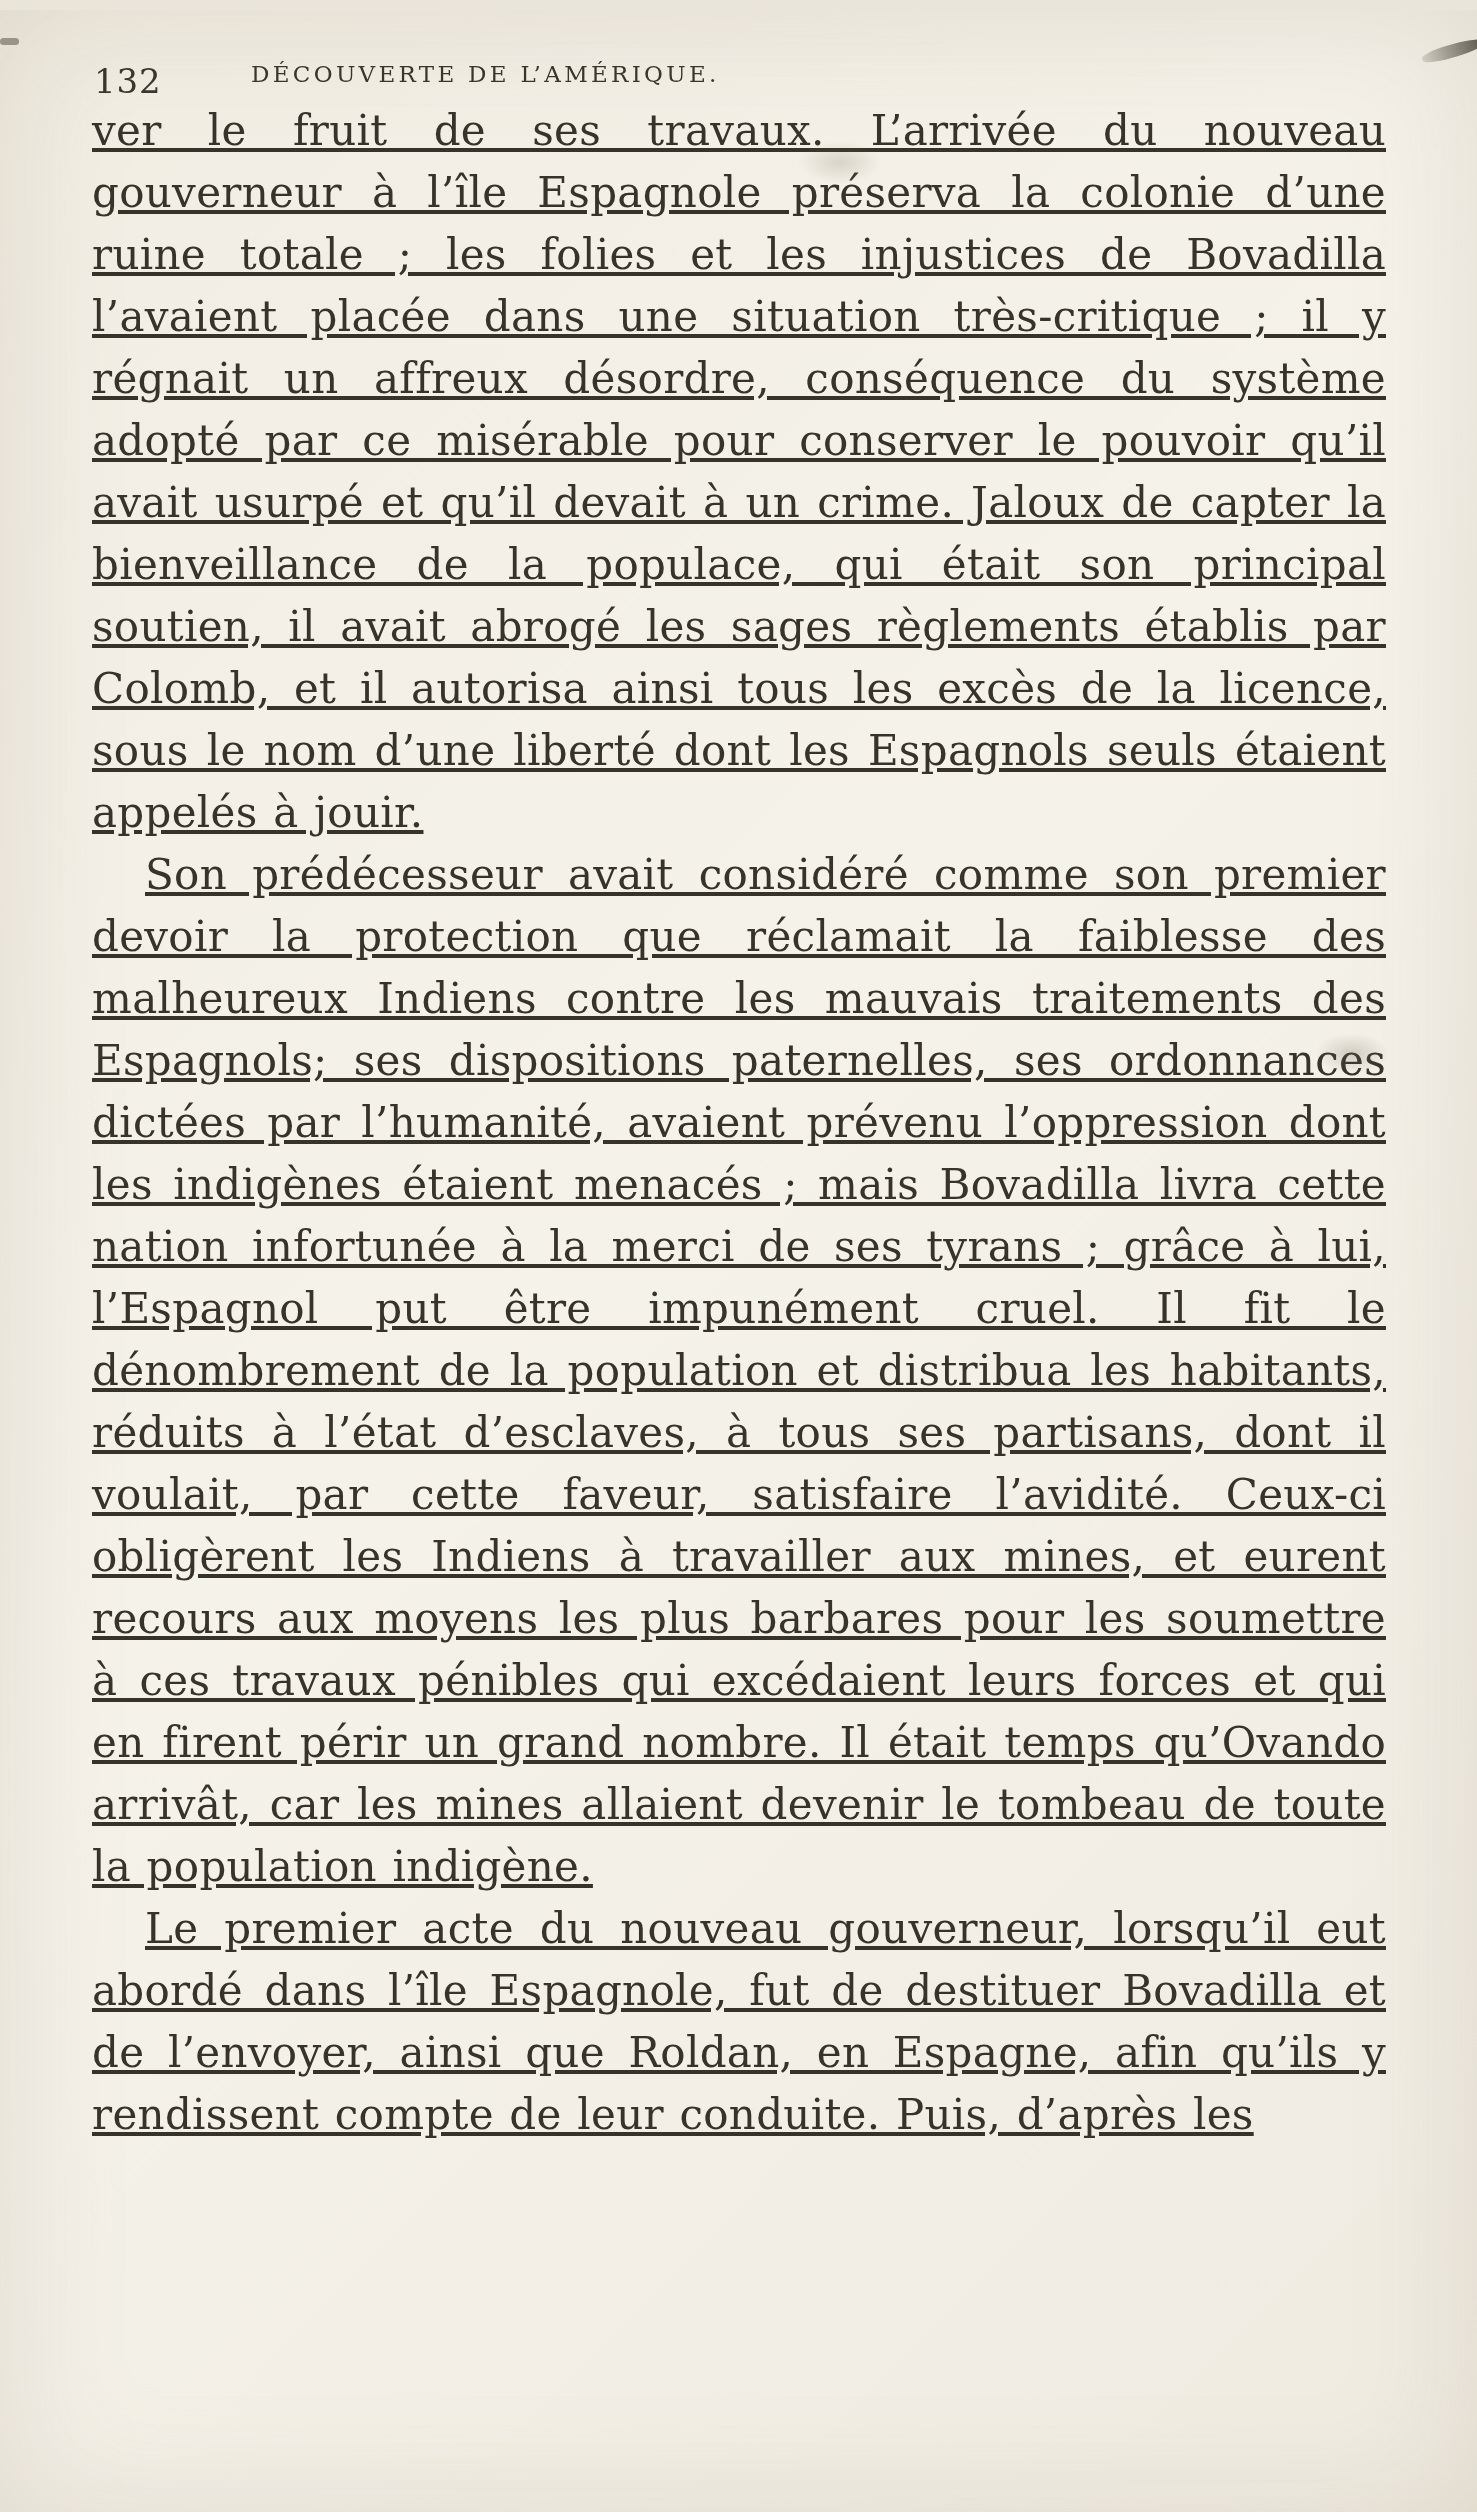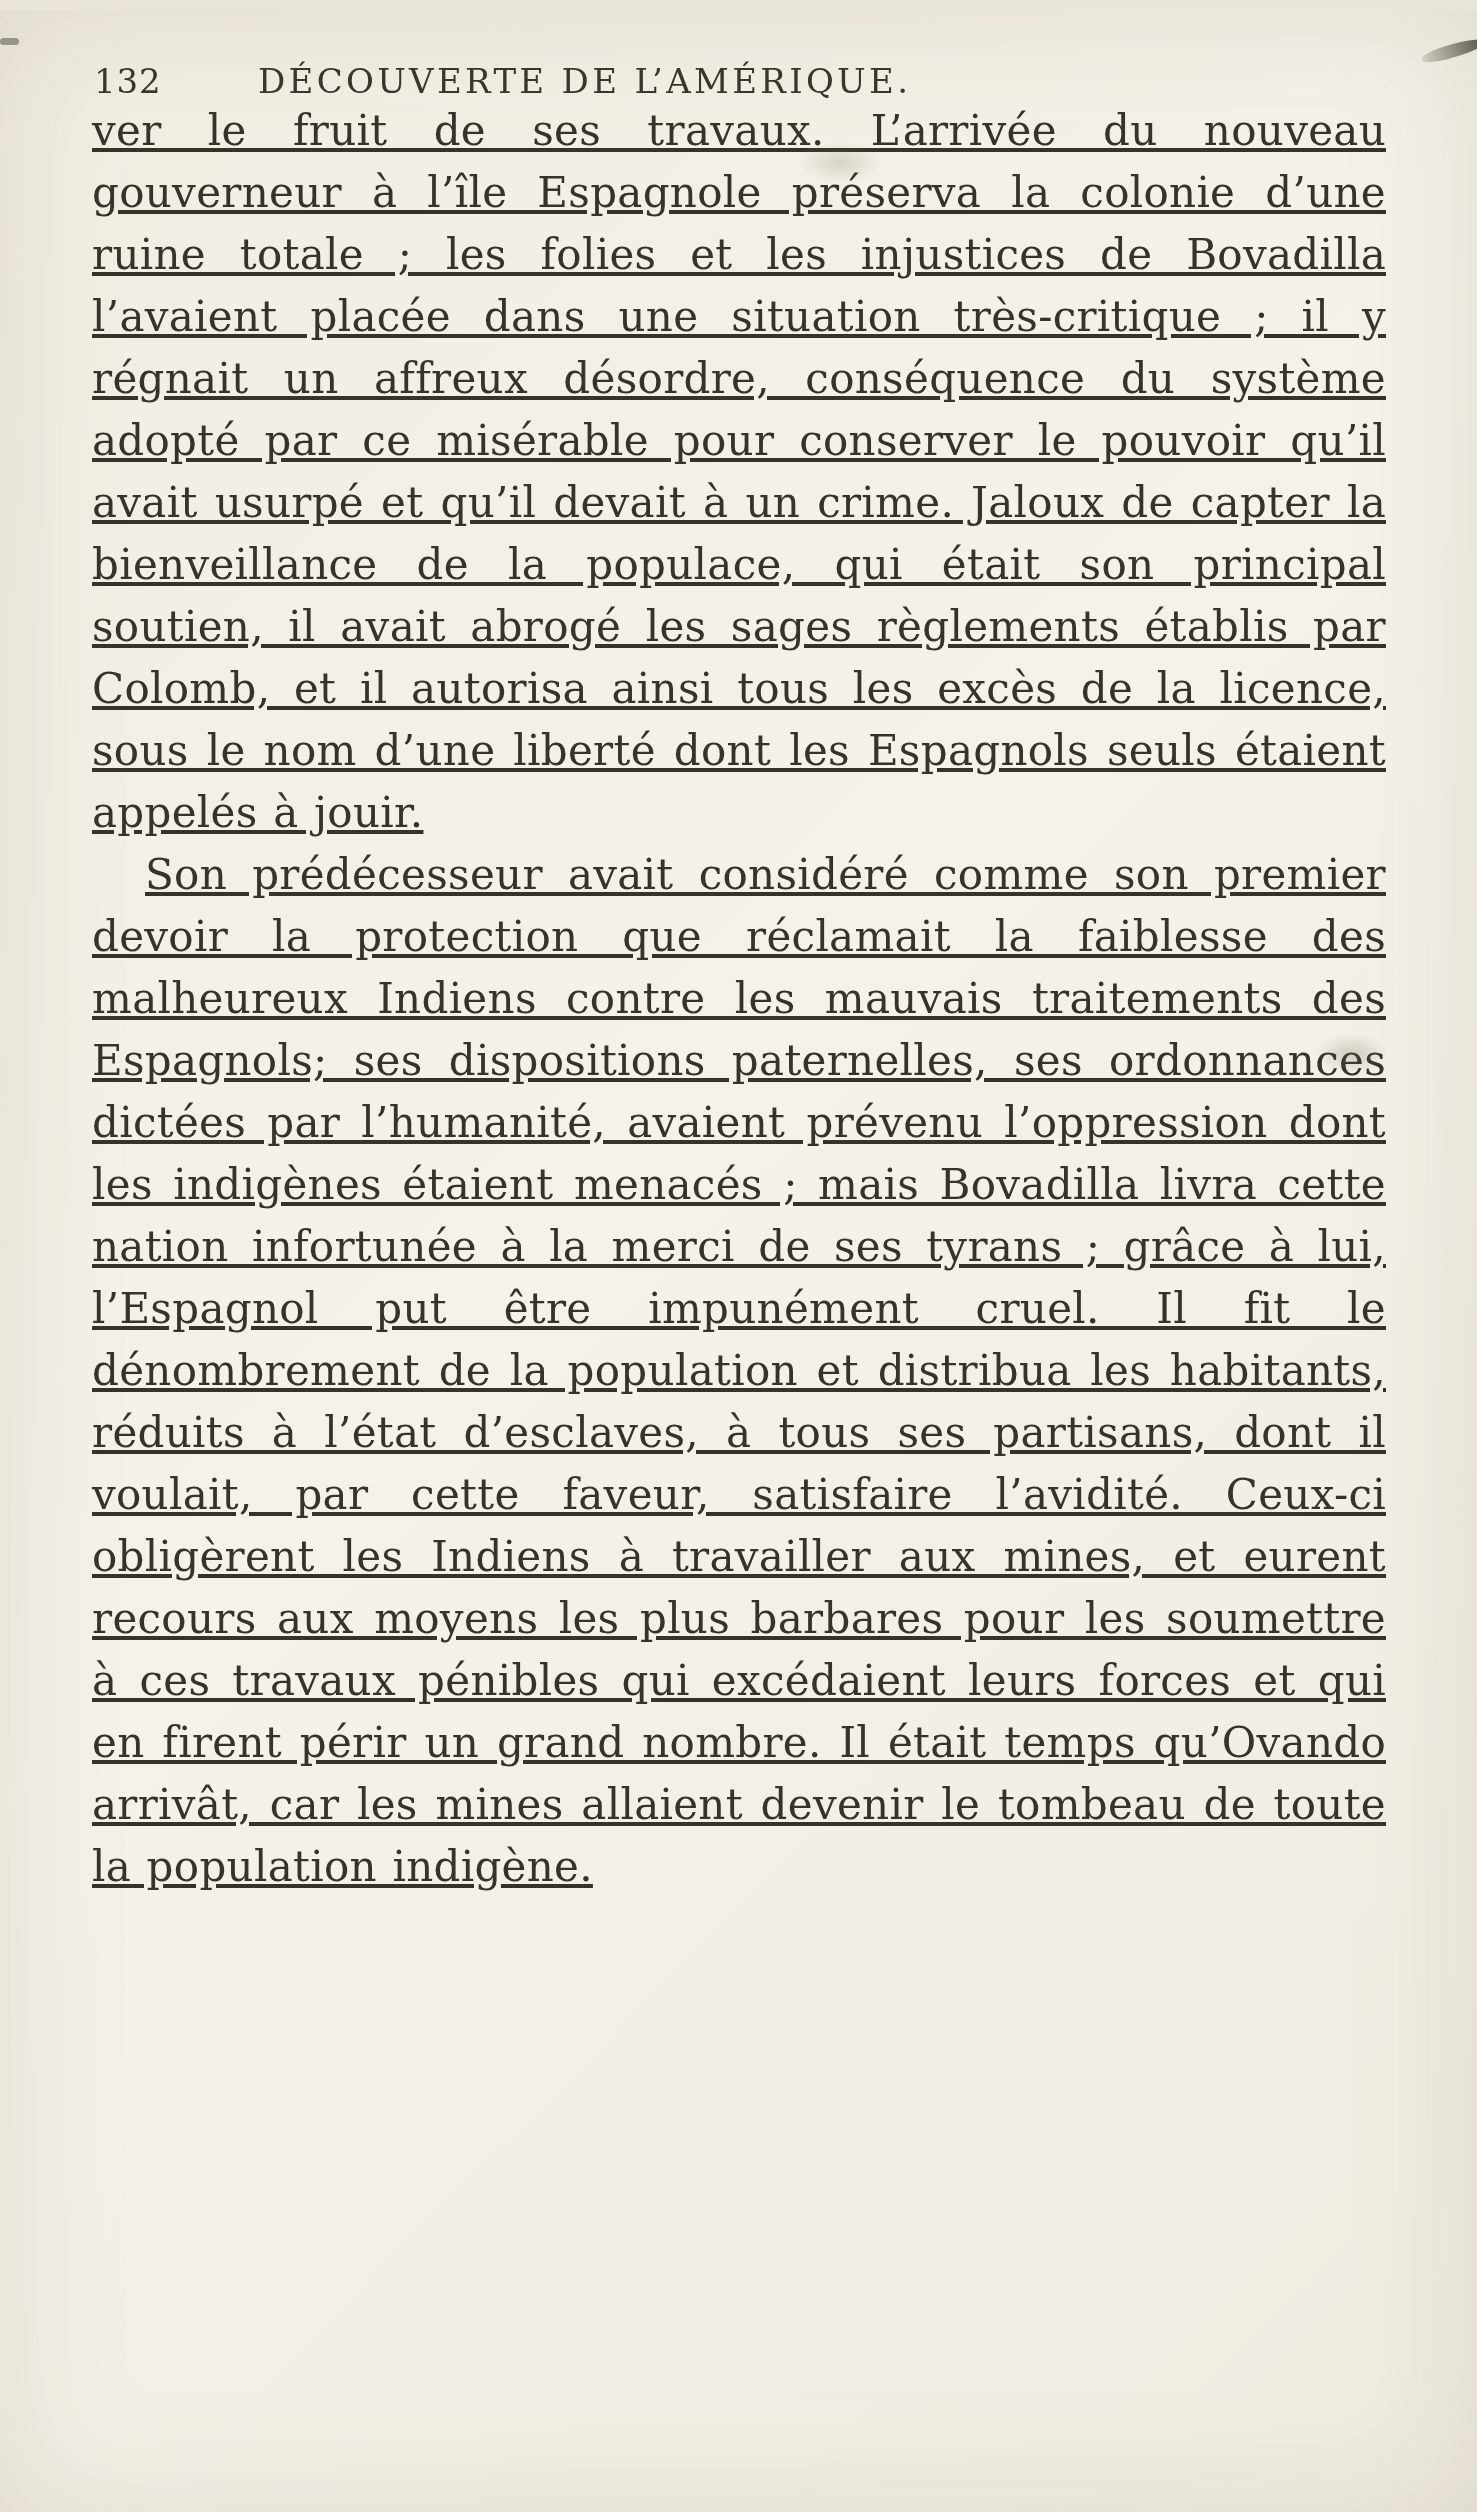--- a/index.html
+++ b/index.html
@@ -28,23 +28,23 @@
   .page-number {
     position: absolute;
     left: 94px;
     top: 7.5px;
     font-size: 34px;
     letter-spacing: 0.9px;
     color: #3a362e;
   }
   .running-title {
     position: absolute;
-    left: 258px;
+    left: 251px;
     top: 7.5px;
-    font-size: 34px;
+    font-size: 23px;
     letter-spacing: 3.3px;
     color: #3a362e;
     white-space: nowrap;
   }
   .text-block {
     position: absolute;
     top: 90px;
     left: 92px;
     width: 1294px;
     font-size: 42px;
@@ -112,20 +112,21 @@
 <div class="page">
 
   <header class="page-header">
     <span class="page-number">132</span>
     <span class="running-title">DÉCOUVERTE DE L’AMÉRIQUE.</span>
   </header>
 
   <main class="text-block">
     <p class="para">ver le fruit de ses travaux. L’arrivée du nouveau gouverneur à l’île Espagnole préserva la colonie d’une ruine totale ; les folies et les injustices de Bovadilla l’avaient placée dans une situation très-critique ; il y régnait un affreux désordre, conséquence du système adopté par ce misérable pour conserver le pouvoir qu’il avait usurpé et qu’il devait à un crime. Jaloux de capter la bienveillance de la populace, qui était son principal soutien, il avait abrogé les sages règlements établis par Colomb, et il autorisa ainsi tous les excès de la licence, sous le nom d’une liberté dont les Espagnols seuls étaient appelés à jouir.</p>
     <p class="para indent">Son prédécesseur avait considéré comme son premier devoir la protection que réclamait la faiblesse des malheureux Indiens contre les mauvais traitements des Espagnols; ses dispositions paternelles, ses ordonnances dictées par l’humanité, avaient prévenu l’oppression dont les indigènes étaient menacés ; mais Bovadilla livra cette nation infortunée à la merci de ses tyrans ; grâce à lui, l’Espagnol put être impunément cruel. Il fit le dénombrement de la population et distribua les habitants, réduits à l’état d’esclaves, à tous ses partisans, dont il voulait, par cette faveur, satisfaire l’avidité. Ceux-ci obligèrent les Indiens à travailler aux mines, et eurent recours aux moyens les plus barbares pour les soumettre à ces travaux pénibles qui excédaient leurs forces et qui en firent périr un grand nombre. Il était temps qu’Ovando arrivât, car les mines allaient devenir le tombeau de toute la population indigène.</p>
+    <p class="para indent">Le premier acte du nouveau gouverneur, lorsqu’il eut abordé dans l’île Espagnole, fut de destituer Bovadilla et de l’envoyer, ainsi que Roldan, en Espagne, afin qu’ils y rendissent compte de leur conduite. Puis, d’après les</p>
   </main>
 
   <div class="artifact corner-mark"></div>
   <div class="artifact edge-dash"></div>
   <div class="artifact smudge-1"></div>
   <div class="artifact smudge-2"></div>
   <div class="artifact bottom-bar"></div>
 
 </div>
 

